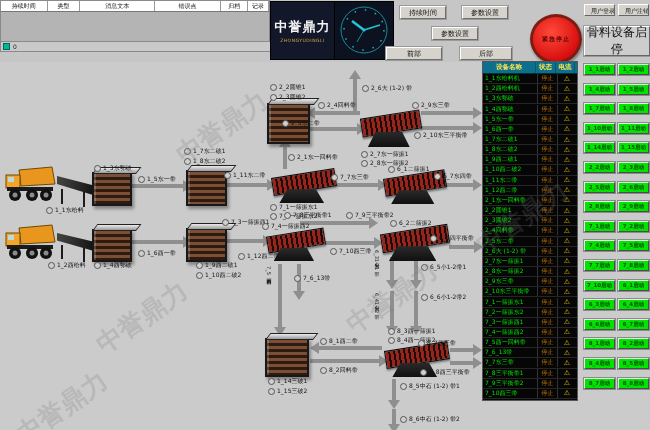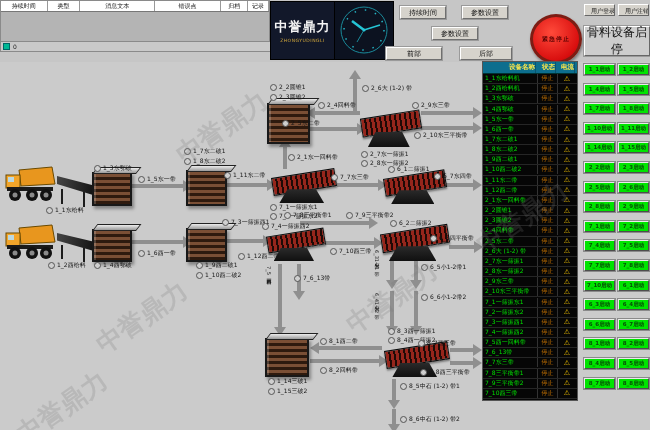--- a/index.html
+++ b/index.html
@@ -27,21 +27,21 @@
          background:radial-gradient(circle at 40% 35%,#ff4a3a,#d90f0f 70%,#a30505);
          border:3px solid #7c1d14;box-shadow:1px 2px 3px rgba(0,0,0,.4);
          display:flex;align-items:center;justify-content:center;cursor:pointer;}
   .estop span{font-size:6px;color:#5e0404;font-weight:bold;letter-spacing:1px;}
   .ptitle{position:absolute;left:584px;top:26px;width:64px;height:28px;background:#cdcdcd;
           border:1px solid;border-color:#fff #666 #666 #fff;box-shadow:0 0 0 1px #999;
           display:flex;align-items:center;justify-content:center;font-size:12px;font-weight:normal;color:#111;text-align:center;}
   
   .dtable{position:absolute;left:482px;top:61px;width:94px;height:338px;background:#060606;border:1px solid #555;}
   .dhead{display:flex;height:11px;background:#0d6e8e;border-bottom:1px solid #033;}
-  .dhead div{font-size:6.5px;font-weight:bold;color:#ffe84a;line-height:11px;text-align:right;border-right:1px solid #0a5570;}
+  .dhead div{font-size:6.5px;font-weight:bold;color:#ffe84a;line-height:11px;text-align:center;border-right:1px solid #0a5570;}
   .dbody{display:flex;flex-direction:column;height:325px;}
   .drow{flex:1;display:flex;border-bottom:1px solid #262626;align-items:center;}
   .dn{width:52px;font-size:6px;color:#00e000;padding-left:2px;white-space:nowrap;overflow:hidden;border-right:1px solid #333;}
   .ds{width:19px;font-size:6px;color:#d07800;text-align:center;border-right:1px solid #333;}
   .di{width:18px;text-align:center;font-size:7px;color:#ffcc00;line-height:8px;}
   
   .sgrid{position:absolute;left:584px;top:64px;width:66px;display:grid;grid-template-columns:31px 31px;column-gap:3px;row-gap:8.6px;}
   .sbtn{width:31px;height:11px;background:#00e400;border:1px solid;border-color:#eaeaea #4d4d4d #4d4d4d #eaeaea;
         box-shadow:0 0 0 1px #8a8a8a;font-size:5.5px;font-weight:bold;color:#064d06;line-height:9px;text-align:center;
         padding:0;cursor:pointer;font-family:"DejaVu Sans",sans-serif;white-space:nowrap;overflow:hidden;}

